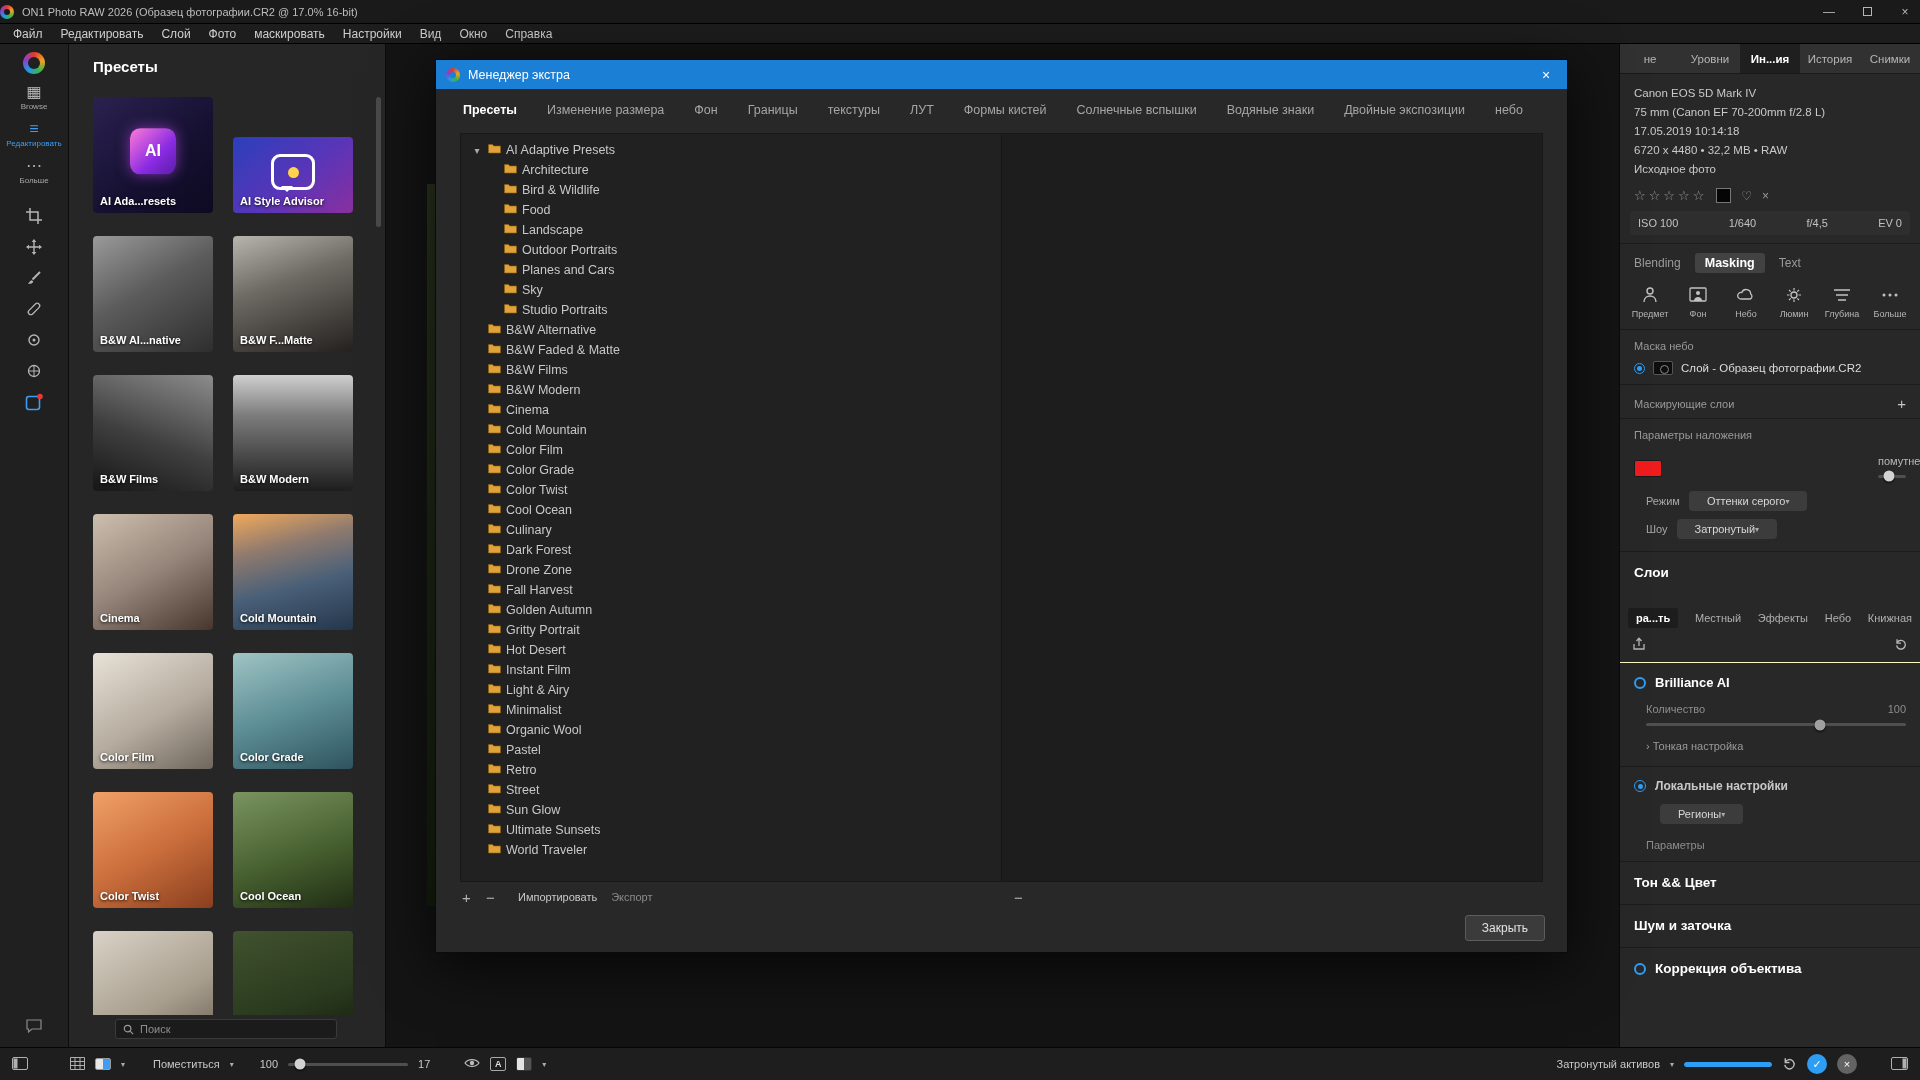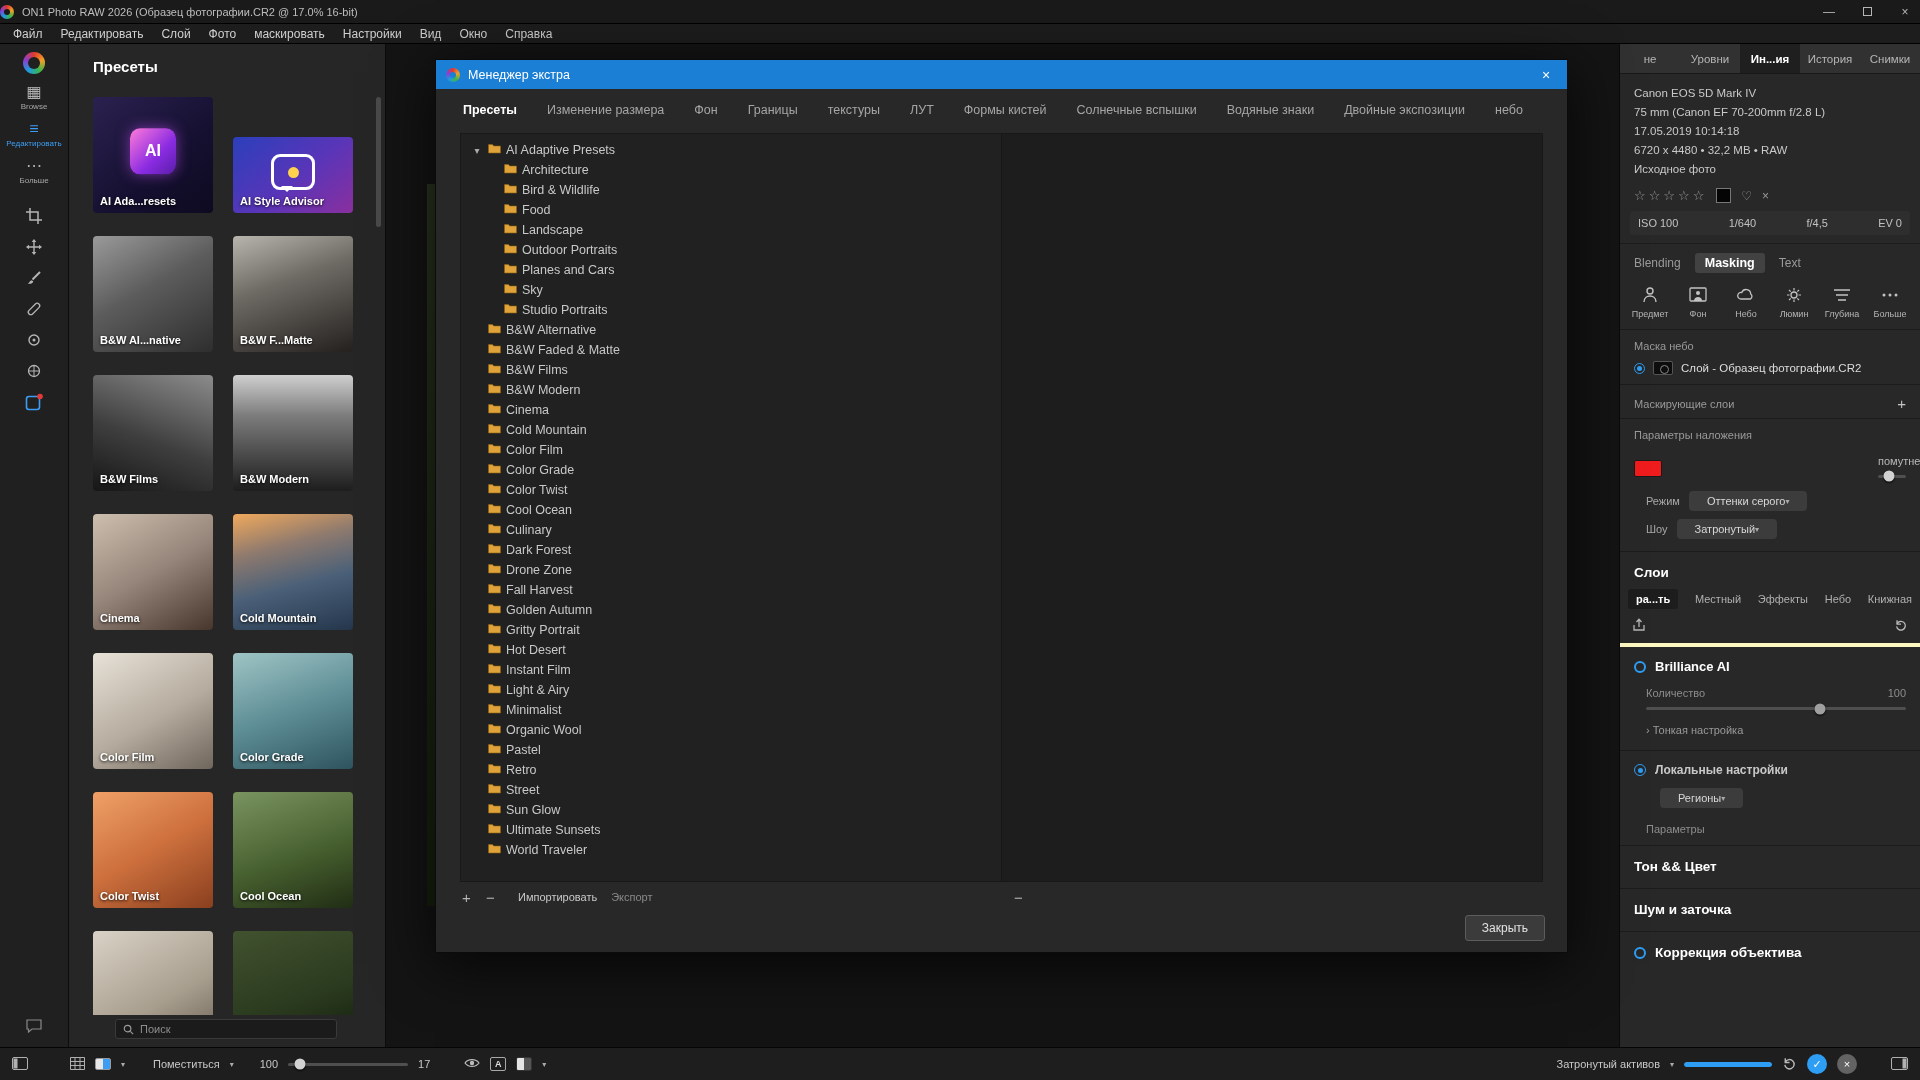--- a/index.html
+++ b/index.html
@@ -110,24 +110,24 @@
 .knob { position:absolute; top:50%; transform:translate(-50%,-50%); width:11px; height:11px; border-radius:50%;
   background:#d2d2d2; box-shadow:0 1px 2px #000; }
 .knob.gray { background:#a0a0a0; }
 .rp-row { display:flex; align-items:center; gap:9px; padding:4px 14px 4px 26px; }
 .rp-row .lbl { color:#a8a8a8; font-size:11px; }
 .pill { background:#3c3c3c; border-radius:4px; padding:4px 18px; color:#d8d8d8; font-size:11px;
   display:flex; align-items:center; }
 .pill .chev { font-size:8px; color:#aaa; }
 .rp-h { color:#fff; font-weight:bold; font-size:13.5px; padding:13px 14px 7px; border-top:1px solid #1c1c1c; margin-top:8px; }
 .rp-ltabs { display:flex; align-items:center; justify-content:space-between; padding:2px 8px 7px; }
-.rp-ltab { color:#b0b0b0; font-size:11px; }
+.rp-ltab { color:#b0b0b0; font-size:11px;margin-top:19px; }
 .rp-ltab[data-active="true"] { background:#1d1d1d; color:#fff; font-weight:bold; padding:4px 8px; border-radius:3px; }
 .rp-lio { display:flex; justify-content:space-between; padding:2px 12px 9px; }
-.rp-bril { display:flex; align-items:center; gap:9px; padding:12px 14px 5px; border-top:4px solid #fef9c3; }
+.rp-bril { display:flex; align-items:center; gap:9px; padding:12px 14px 5px; border-top:1px solid #fef9c3; }
 .ring-blue { width:12px; height:12px; border-radius:50%; border:2px solid #2e9df4; flex:0 0 auto; }
 .rp-bril .lbl { color:#fff; font-weight:bold; font-size:13px; }
 .rp-amount { padding:8px 14px 2px 26px; color:#8d8d8d; }
 .rp-amount .row { display:flex; justify-content:space-between; font-size:11px; margin-bottom:8px; }
 .rp-fine { padding:12px 14px 6px 26px; color:#9a9a9a; font-size:11px; }
 .rp-local { display:flex; align-items:center; gap:9px; padding:12px 14px 6px; border-top:1px solid #1c1c1c; margin-top:8px;
   color:#c8c8c8; font-weight:bold; font-size:12px; }
 .dot-blue { width:12px; height:12px; border-radius:50%; border:1px solid #2e9df4; position:relative; flex:0 0 auto; }
 .dot-blue::after { content:""; position:absolute; inset:2.5px; border-radius:50%; background:#2e9df4; }
 .rp-regions { padding:5px 14px 5px 40px; display:flex; }

